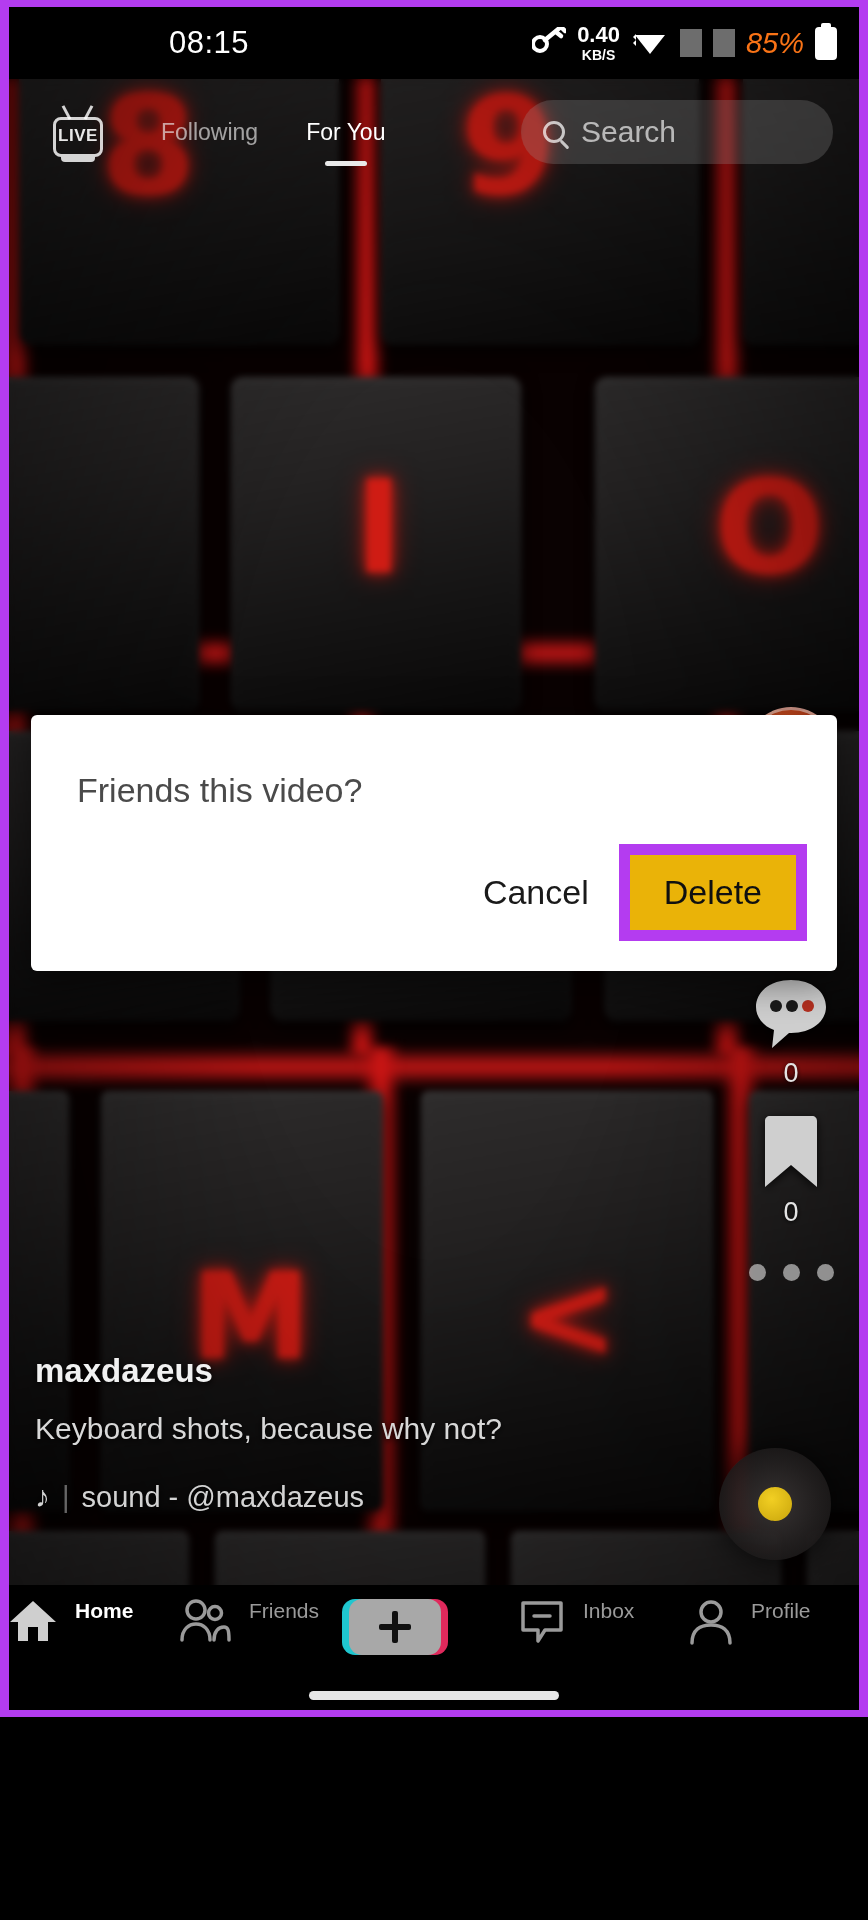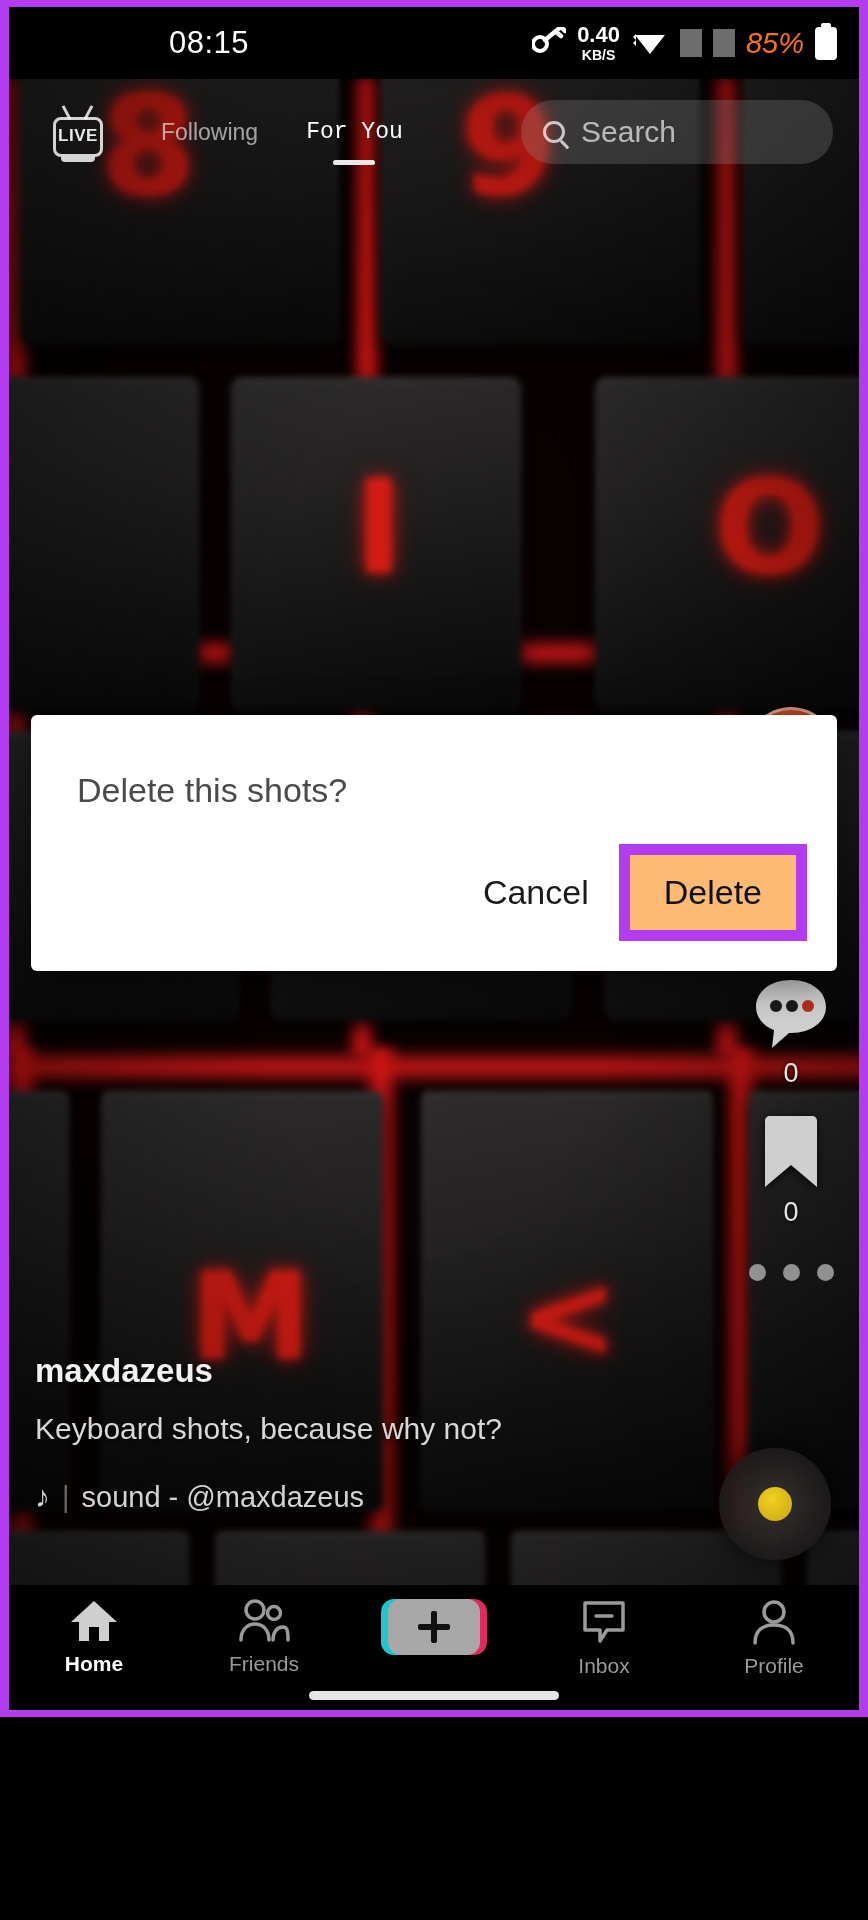--- a/index.html
+++ b/index.html
@@ -140,21 +140,21 @@
     color:rgba(235,235,235,.66);
     font-size:23px; font-weight:400;
     position:relative; padding:4px 2px;
   }
   .navtab.active { color:#fff; font-weight:500; }
   .navtab.active .bar {
     position:absolute; left:50%; transform:translateX(-50%);
     bottom:-16px; width:42px; height:5px; background:#e9e9e9; border-radius:3px;
   }
   #tab-following { margin-left:54px; }
-  #tab-foryou { margin-left:44px;font-family:Liberation Mono, monospace; }
+  #tab-foryou { margin-left:44px; }
   #search-pill {
     margin-left:auto;
     height:64px; width:312px;
     background:rgba(150,150,150,.26);
     border-radius:36px;
     display:flex; align-items:center;
     padding:0 22px; gap:16px;
   }
   #search-pill .mag {
     width:22px; height:22px; border:3px solid rgba(255,255,255,.72);
@@ -247,35 +247,35 @@
     padding:14px 24px; background:none; border:none;
     font-family:inherit; cursor:pointer;
   }
   #delete-wrap {
     border:11px solid #b43cf0;
     padding:0;
     display:flex; align-items:center; justify-content:center;
   }
   #btn-delete {
     color:#101010; font-size:34px; font-weight:500;
-    padding:18px 34px; background:#fdba74; border:none;
+    padding:18px 34px; background:#eab308; border:none;
     font-family:inherit; cursor:pointer;
   }
 
   
   #bottomnav {
     position:absolute; left:0; right:0; bottom:0;
     height:125px; background:#000;
     display:flex; align-items:flex-start;
     padding-top:14px;
     z-index:60;
   }
   .bn-item {
-    flex:1; display:flex; flex-direction:column;
-    align-items:center; gap:9px;
+    flex:1; display:flex; 
+    gap:18px;
   }
   .bn-label {
     font-size:21px; color:#9a9a9a;
   }
   .bn-item.active .bn-label { color:#fff; font-weight:700; }
   #create-btn {
     width:92px; height:56px; border-radius:13px;
     position:relative; display:flex; align-items:center; justify-content:center;
   }
   #create-btn .cy {
@@ -458,21 +458,21 @@
         <span class="sep">|</span>
         <span>sound - @maxdazeus</span>
       </div>
     </div>
 
     <div id="disc">
       <span class="hub"></span>
     </div>
 
     <div id="dialog">
-      <div id="dlg-title">Delete this shots?</div>
+      <div id="dlg-title">Friends this video?</div>
       <div id="dlg-actions">
         <button id="btn-cancel">Cancel</button>
         <div id="delete-wrap">
           <button id="btn-delete">Delete</button>
         </div>
       </div>
     </div>
 
     <div id="bottomnav">
 

